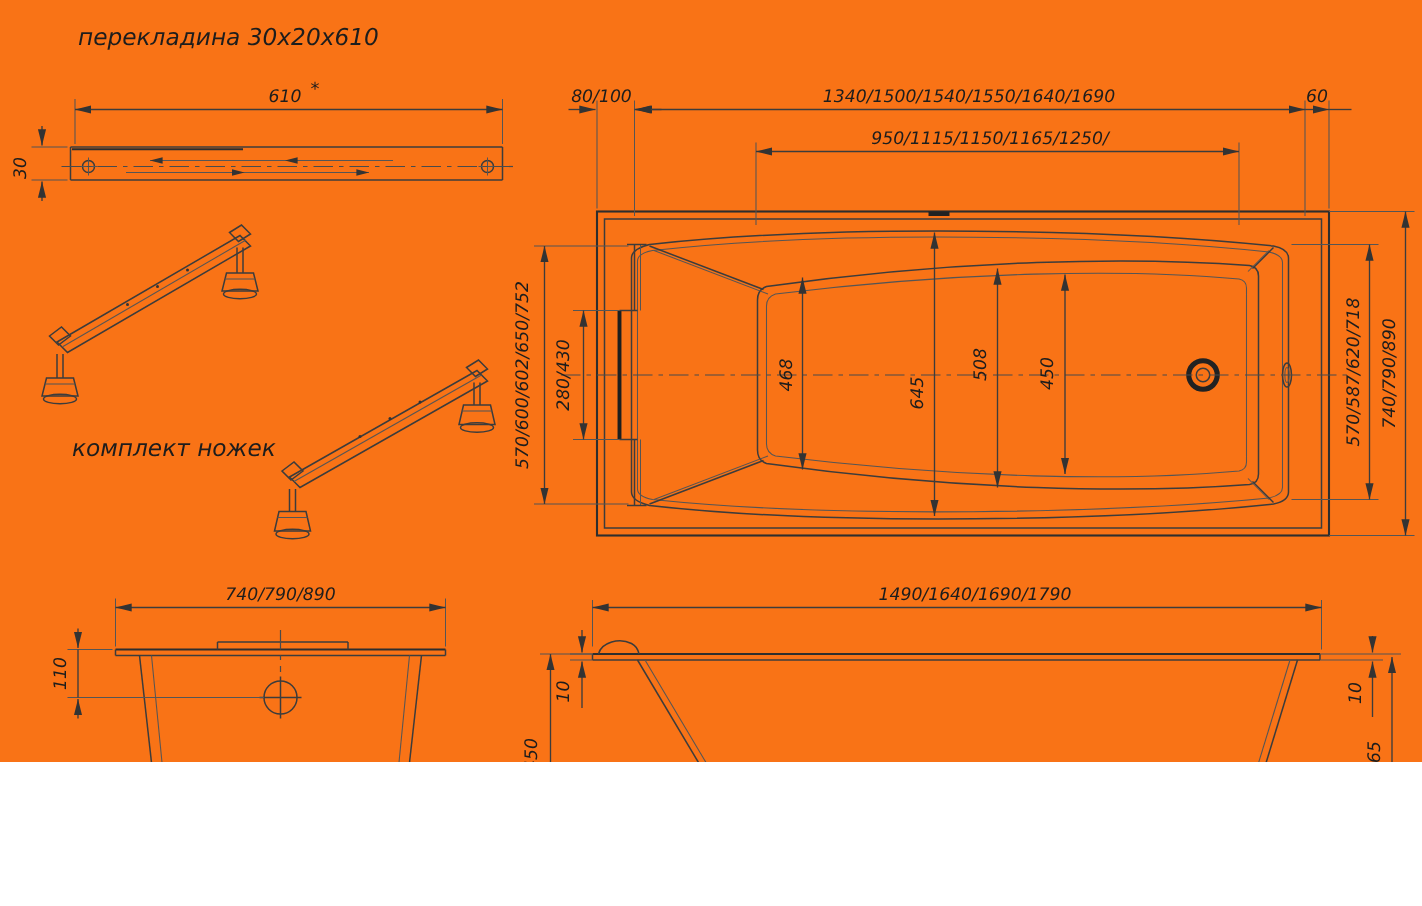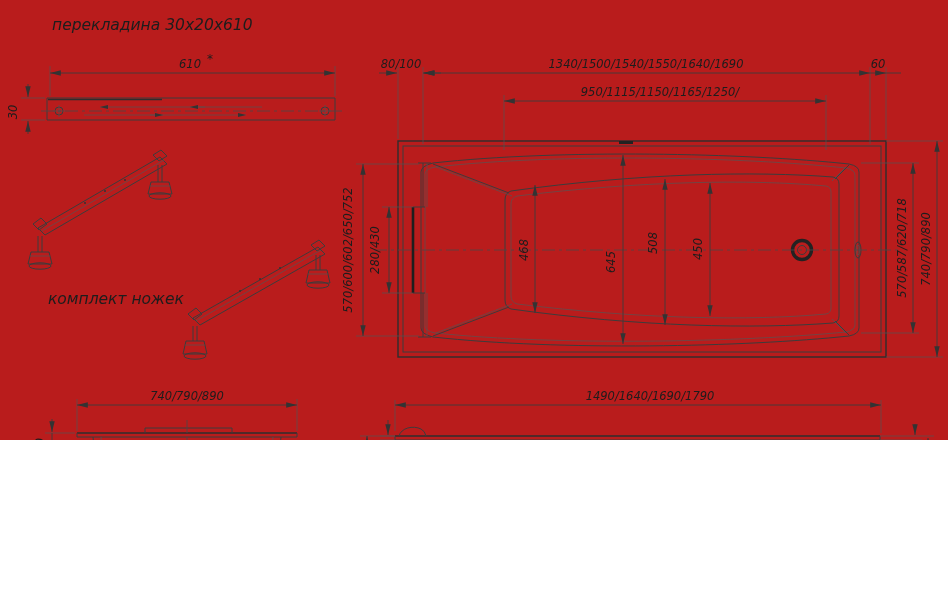--- a/index.html
+++ b/index.html
@@ -1,16 +1,16 @@
 <!DOCTYPE html>
 <html><head>
 <meta charset="utf-8">
 <style>
   html,body{margin:0;padding:0;background:#ffffff;}
-  .canvas{position:relative;width:948px;height:440px;background:#b91c1c;overflow:hidden;}
+  .canvas{position:relative;width:948px;height:508px;background:#f97316;overflow:hidden;}
   svg{display:block;}
   .s1{stroke:#3c3c3c;stroke-width:1;fill:none;stroke-linecap:butt;}
   .s2{stroke:#2e2e2e;stroke-width:1.4;fill:none;}
   .th{stroke:#555;stroke-width:.7;fill:none;}
   .dm{stroke:#3c3c3c;stroke-width:.9;fill:none;}
   .cl{stroke:#4a4a4a;stroke-width:.8;fill:none;stroke-dasharray:13 4 3 4;}
   .bold{stroke:#1e1e1e;stroke-width:2.6;fill:none;}
   .dark3{stroke:#222;stroke-width:3;fill:none;}
   .dark4{stroke:#222;stroke-width:4;fill:none;}
   text{fill:#1d1d1d;font-family:"DejaVu Sans",sans-serif;font-style:italic;}

